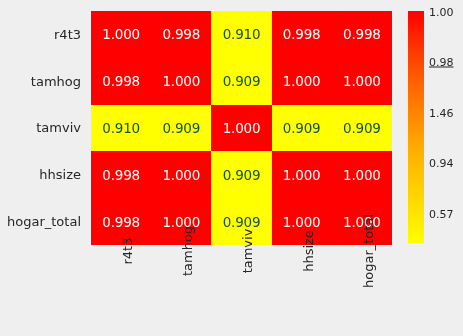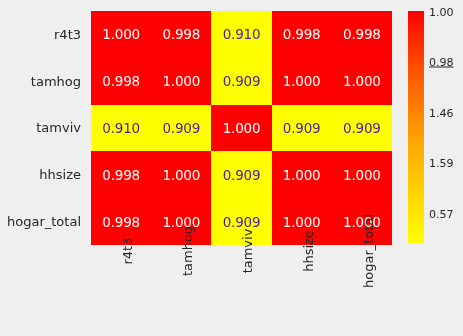--- a/index.html
+++ b/index.html
@@ -36,21 +36,21 @@
     height: 100%;
   }
   .cell {
     display: flex;
     align-items: center;
     justify-content: center;
     font-size: 13.5px;
     letter-spacing: -0.2px;
   }
   .cell.hot  { color: #ffffff; }
-  .cell.cool { color: #4c1d95; }
+  .cell.cool { color: #14532d; }
 
   
   #row-labels {
     position: absolute;
     left: 0px;
     top: 11px;
     width: 86px;
     height: 234px;
     display: flex;
     flex-direction: column;
@@ -181,16 +181,16 @@
       <div class="col-label">hogar_total</div>
     </div>
   </div>
 
   <div id="colorbar-axes">
     <div id="colorbar-gradient" style="background: linear-gradient(to top, rgb(255, 255, 0) 0%, rgb(255, 170, 0) 42%, rgb(255, 85, 0) 74%, rgb(255, 0, 0) 100%);"></div>
   </div>
   <div class="cbar-tick-label" style="top:12px;">1.00</div>
   <div class="cbar-tick-label" style="top:62px;text-decoration:underline;">0.98</div>
   <div class="cbar-tick-label" style="top:113px;">1.46</div>
-  <div class="cbar-tick-label" style="top:163px;">1.59</div>
+  <div class="cbar-tick-label" style="top:163px;">0.94</div>
   <div class="cbar-tick-label" style="top:214px;">0.57</div>
 
 </div>
 
 </body></html>

